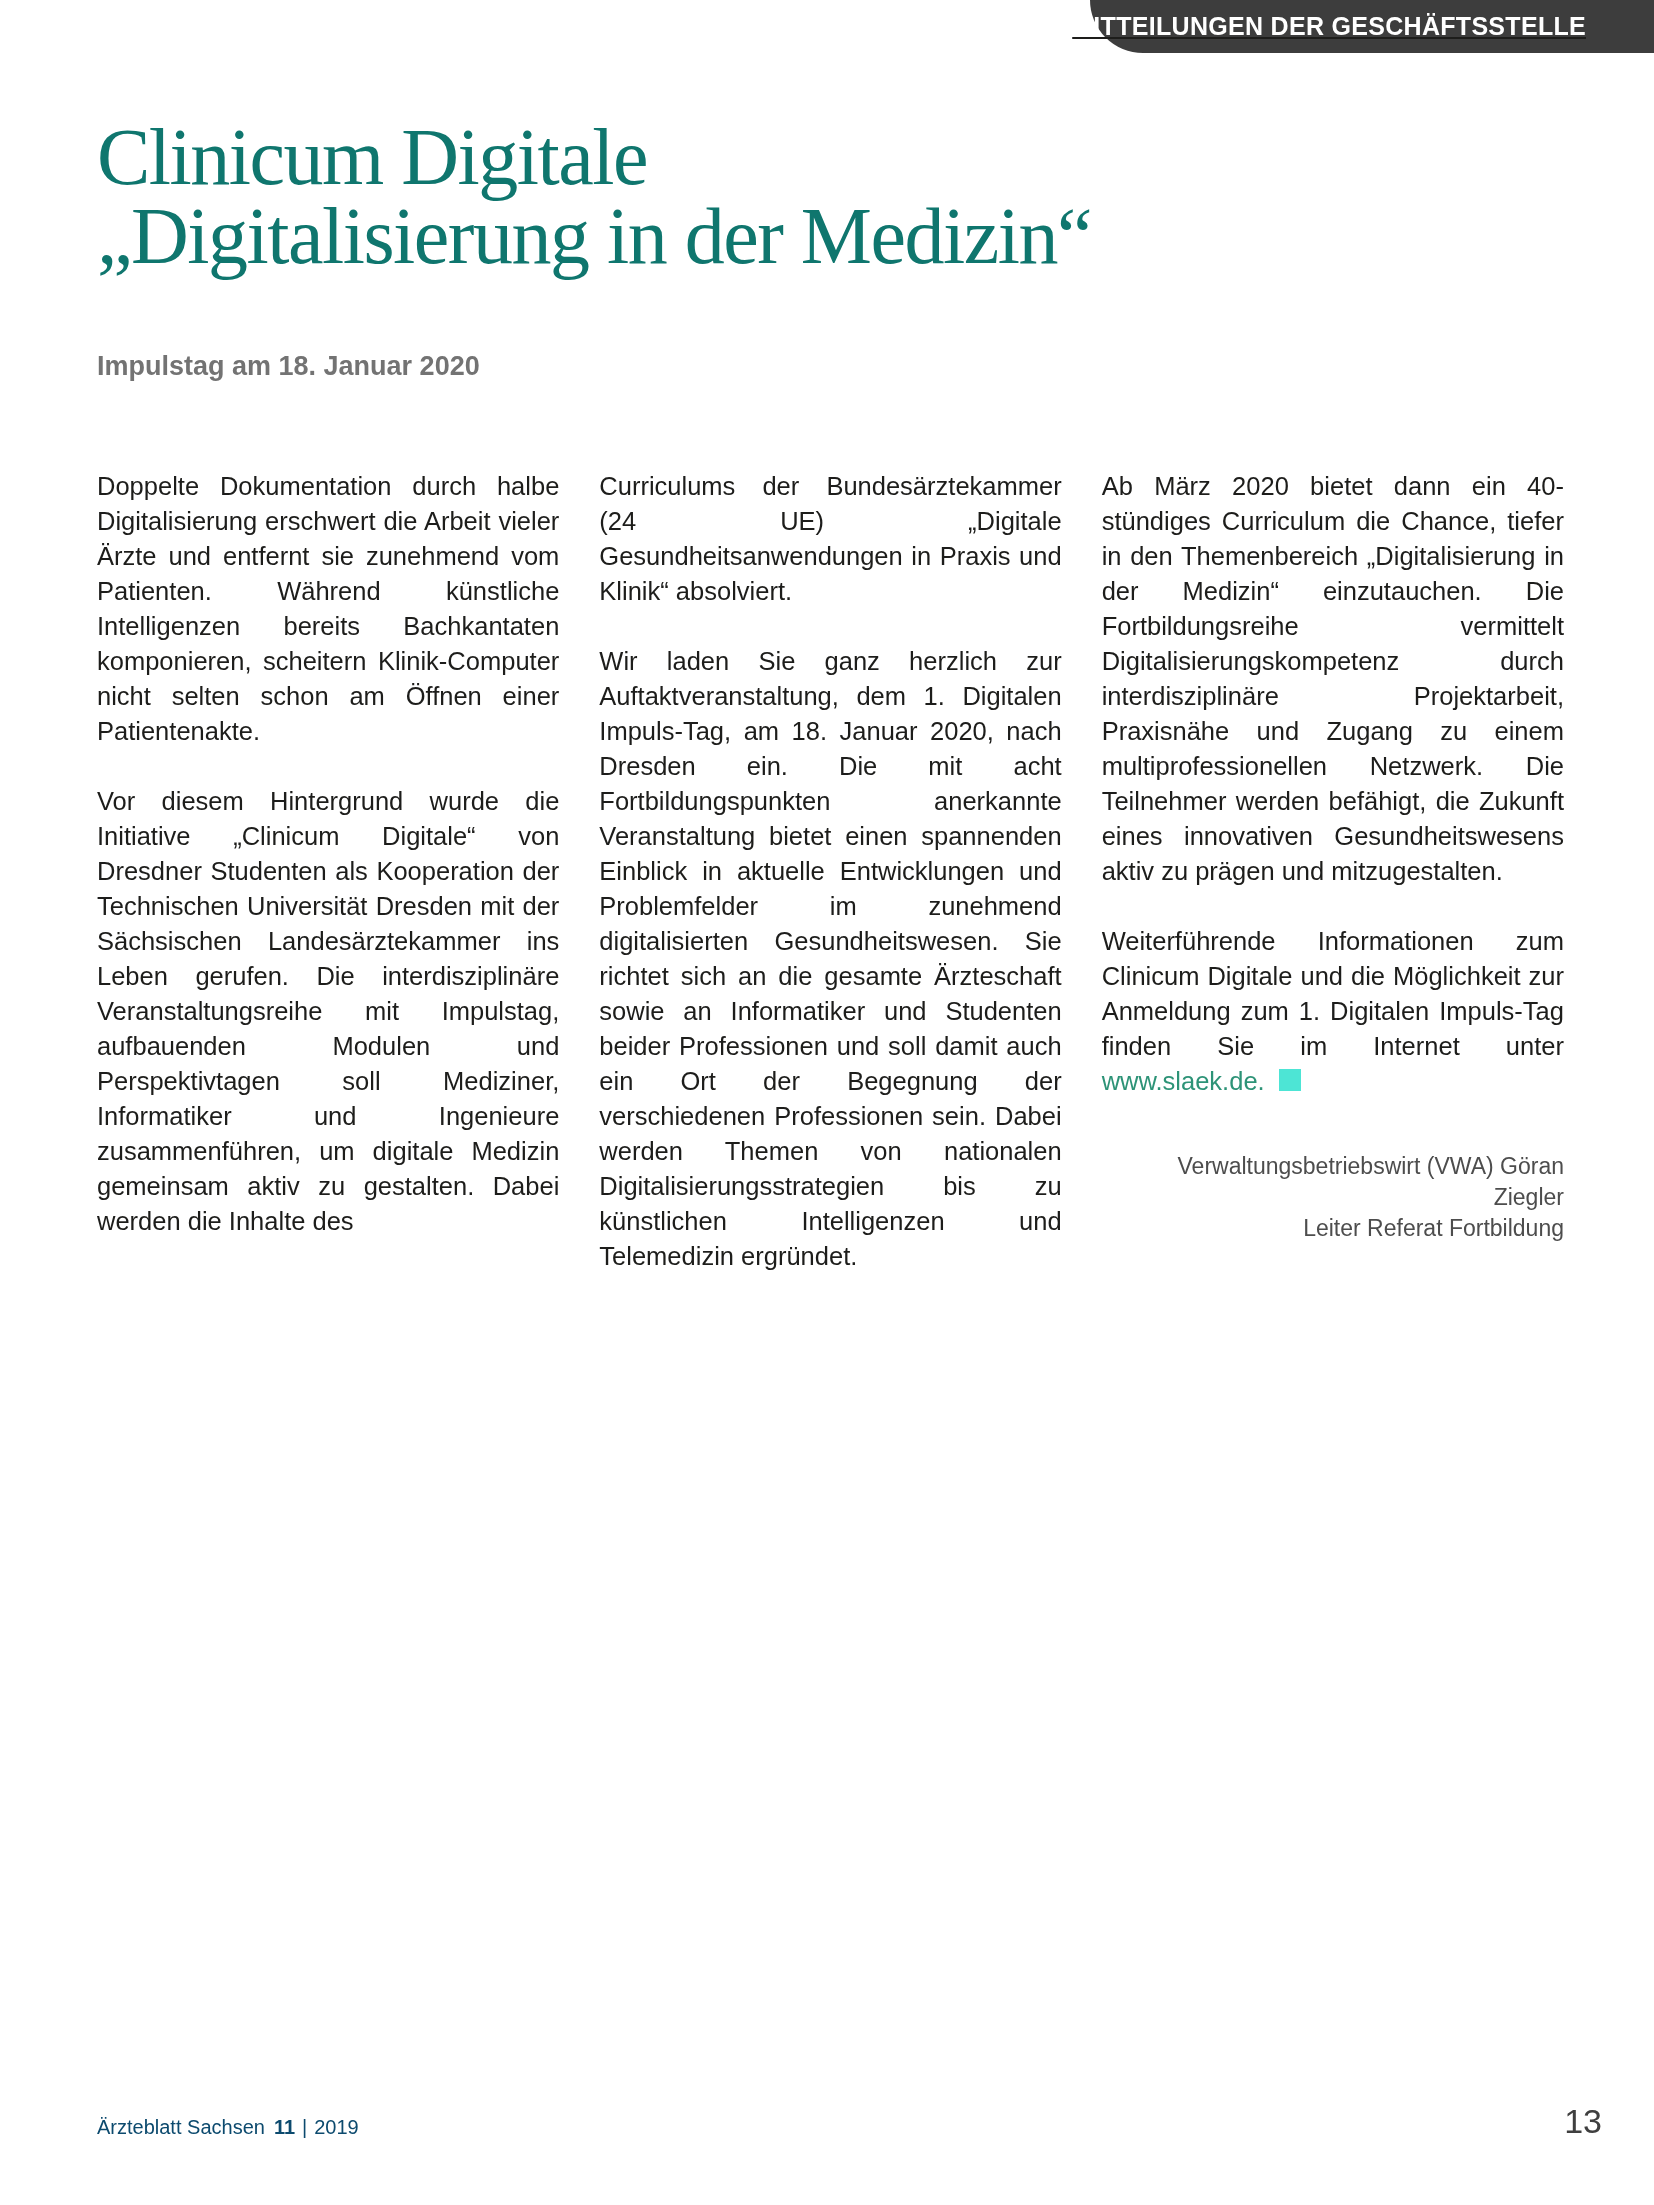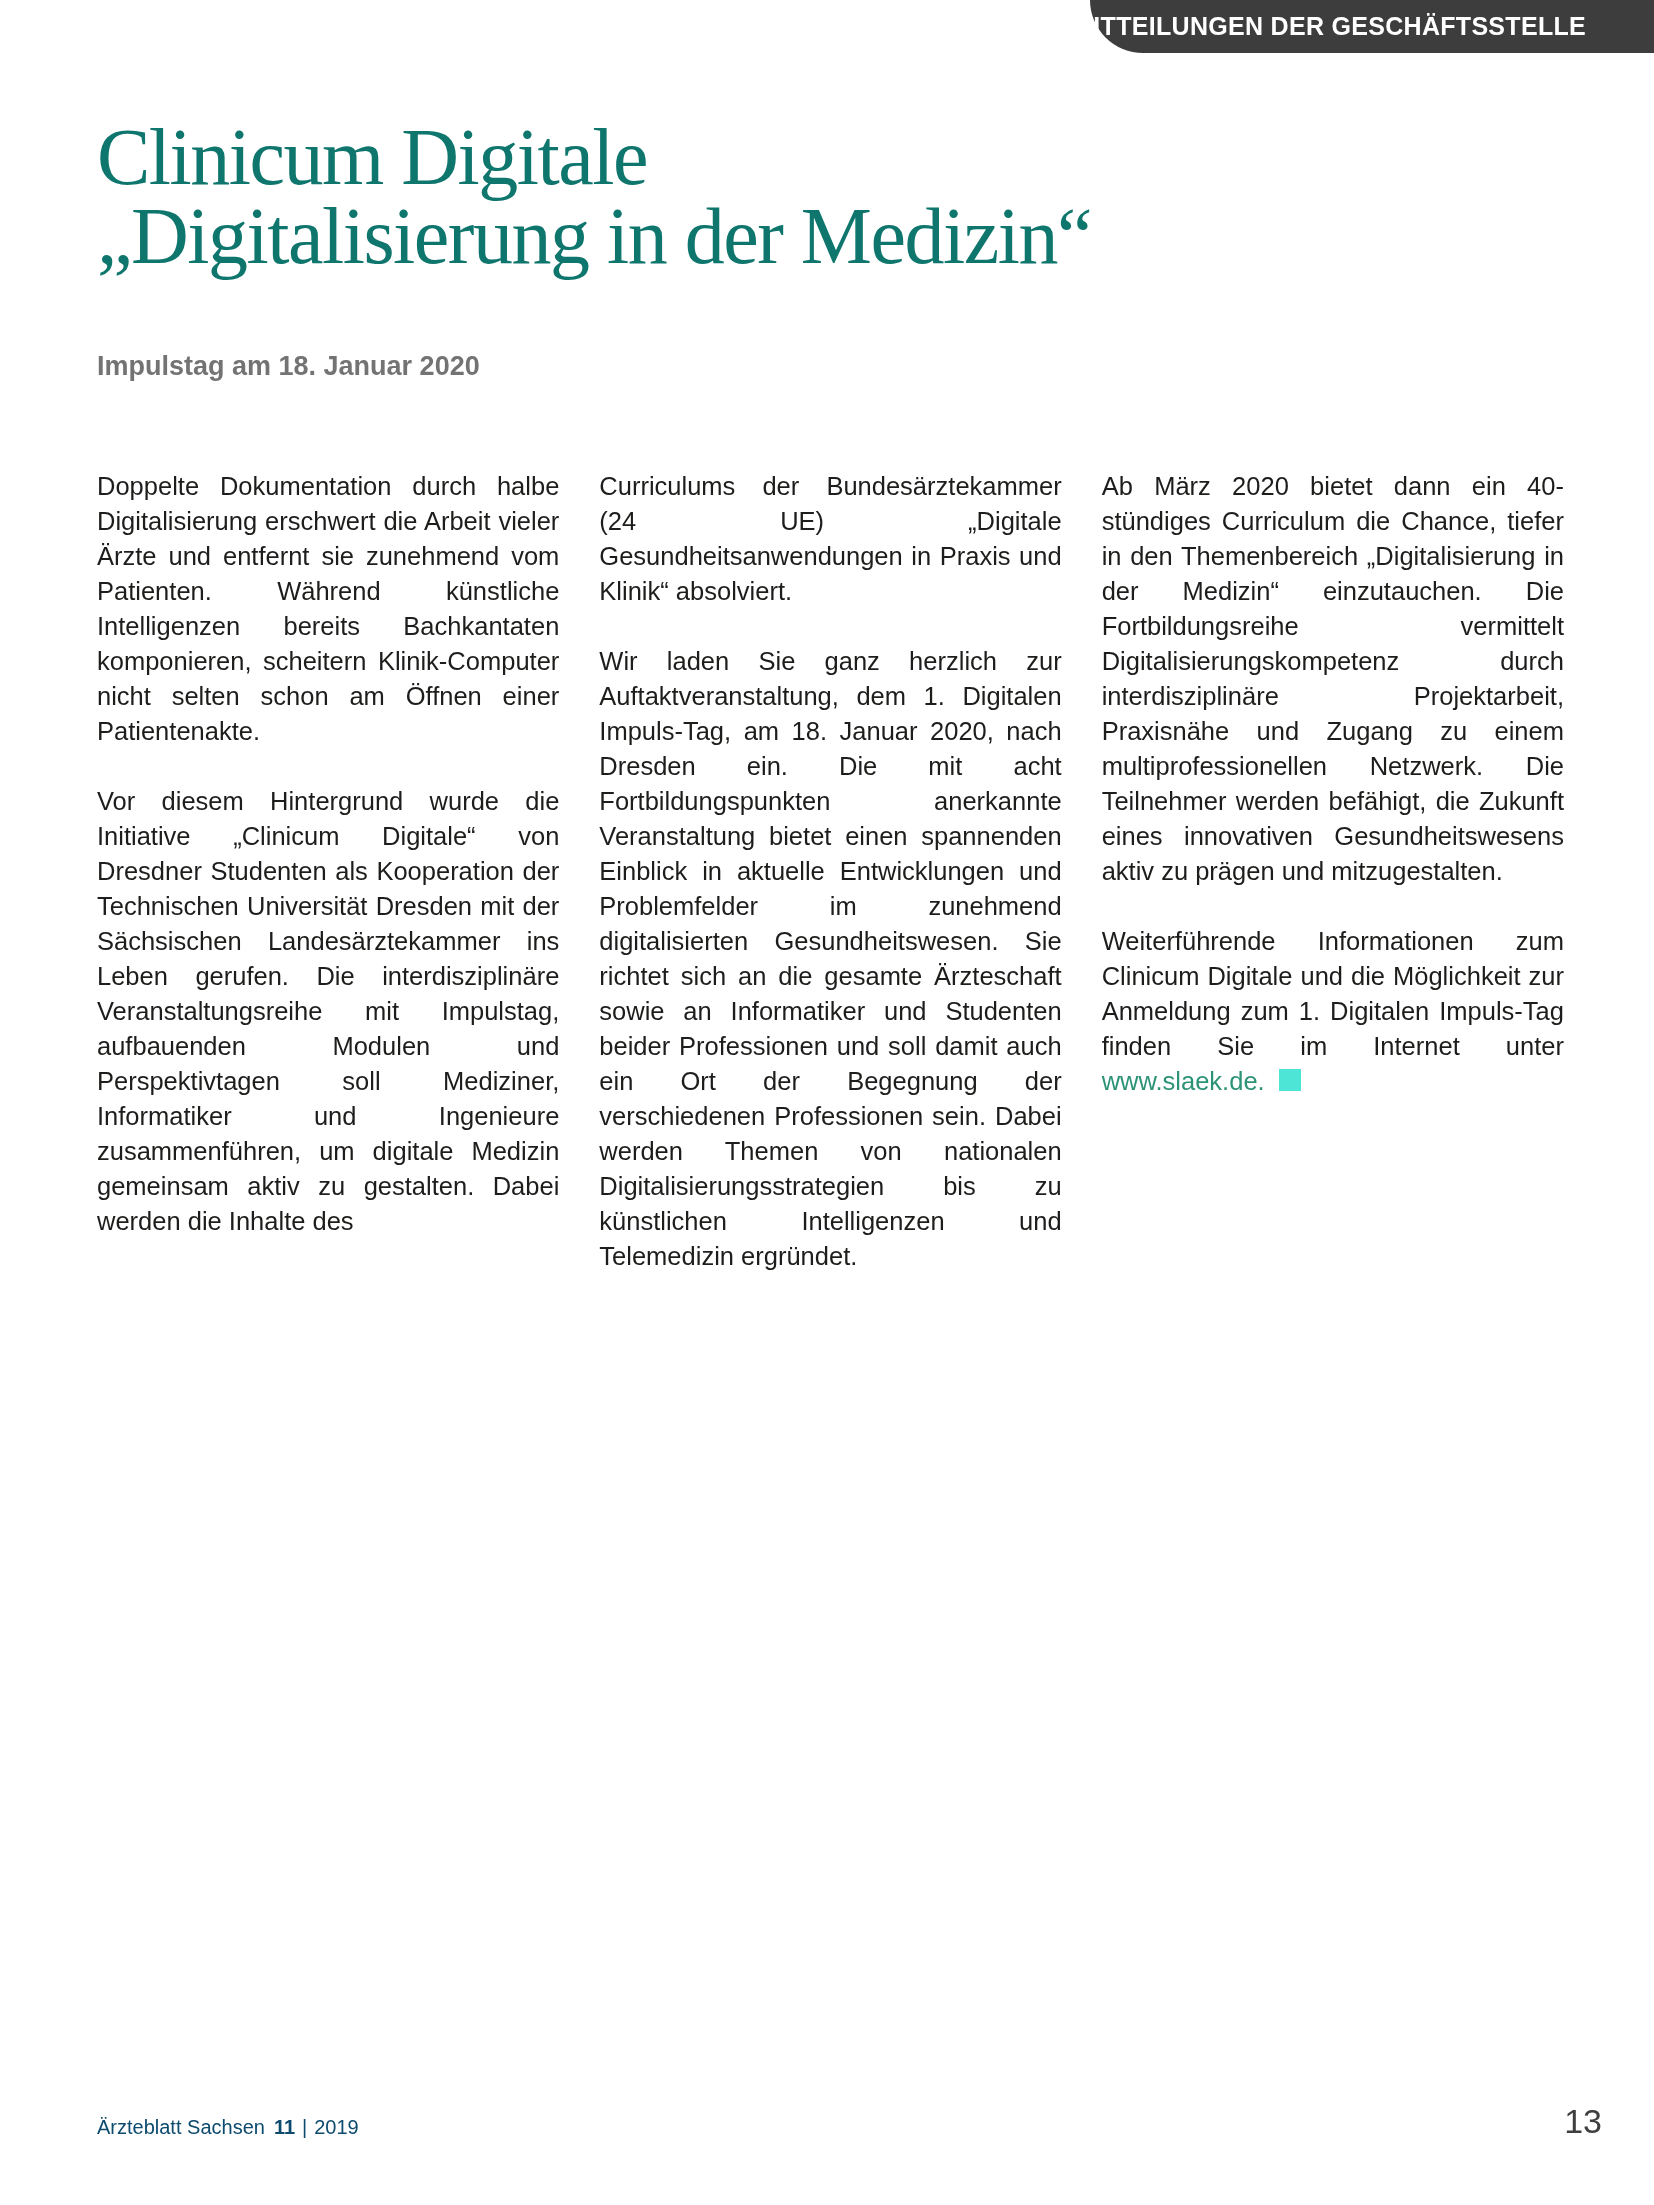--- a/index.html
+++ b/index.html
@@ -19,20 +19,21 @@
   .banner {
     position: absolute;
     top: 0; right: 0; left: 1090px;
     height: 53px;
     background: #3d3d3d;
     border-bottom-left-radius: 53px;
     display: flex;
     align-items: center;
     justify-content: flex-end;
     padding-right: 68px;
+    text-decoration: underline;
   }
   .banner .banner-label {
     color: #ffffff;
     font-size: 25px;
     font-weight: bold;
     letter-spacing: 0.3px;
     white-space: nowrap;
   }
 
   
@@ -149,20 +150,24 @@
     <div class="col">
       <p>Curriculums der Bundesärztekammer (24 UE) „Digitale Gesundheitsanwendungen in Praxis und Klinik“ absolviert.</p>
       <p>Wir laden Sie ganz herzlich zur Auftaktveranstaltung, dem 1. Digitalen Impuls-Tag, am 18. Januar 2020, nach Dresden ein. Die mit acht Fortbildungspunkten anerkannte Veranstaltung bietet einen spannenden Einblick in aktuelle Entwicklungen und Problemfelder im zunehmend digitalisierten Gesundheitswesen. Sie richtet sich an die gesamte Ärzteschaft sowie an Informatiker und Studenten beider Professionen und soll damit auch ein Ort der Begegnung der verschiedenen Professionen sein. Dabei werden Themen von nationalen Digitalisierungsstrategien bis zu künstlichen Intelligenzen und Telemedizin ergründet.</p>
     </div>
 
     <div class="col">
       <p>Ab März 2020 bietet dann ein 40-stündiges Curriculum die Chance, tiefer in den Themenbereich „Digitalisierung in der Medizin“ einzutauchen. Die Fortbildungsreihe vermittelt Digitalisierungskompetenz durch interdisziplinäre Projektarbeit, Praxisnähe und Zugang zu einem multiprofessionellen Netzwerk. Die Teilnehmer werden befähigt, die Zukunft eines innovativen Gesundheitswesens aktiv zu prägen und mitzugestalten.</p>
       <p class="link-para"><span>Weiterführende Informationen zum Clinicum Digitale und die Möglichkeit zur Anmeldung zum 1. Digitalen Impuls-Tag finden Sie im Internet unter</span>
         <a class="slaek-link">www.slaek.de.</a><span class="square-marker"></span></p>
 
+      <div class="byline">
+        <span class="byline-line">Verwaltungsbetriebswirt (VWA) Göran Ziegler</span>
+        <span class="byline-line">Leiter Referat Fortbildung</span>
+      </div>
     </div>
 
   </div>
 
   <div class="footer-left">
     <span>Ärzteblatt Sachsen</span><span class="issue">11</span><span class="sep">|</span><span>2019</span>
   </div>
 
   <div class="page-number">13</div>
 

